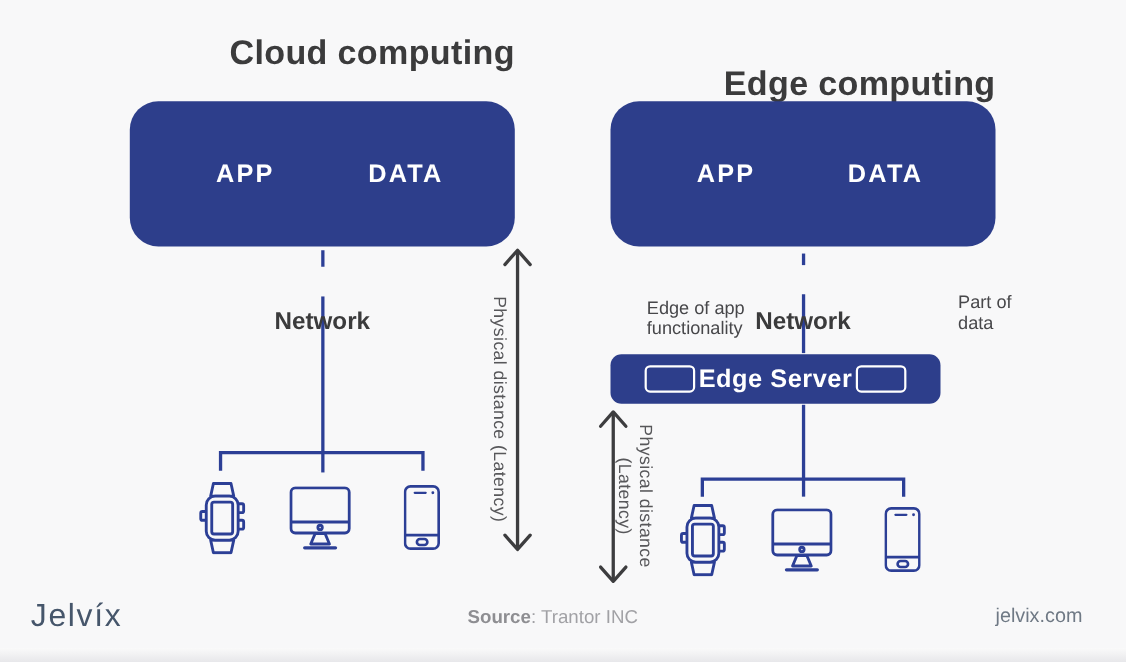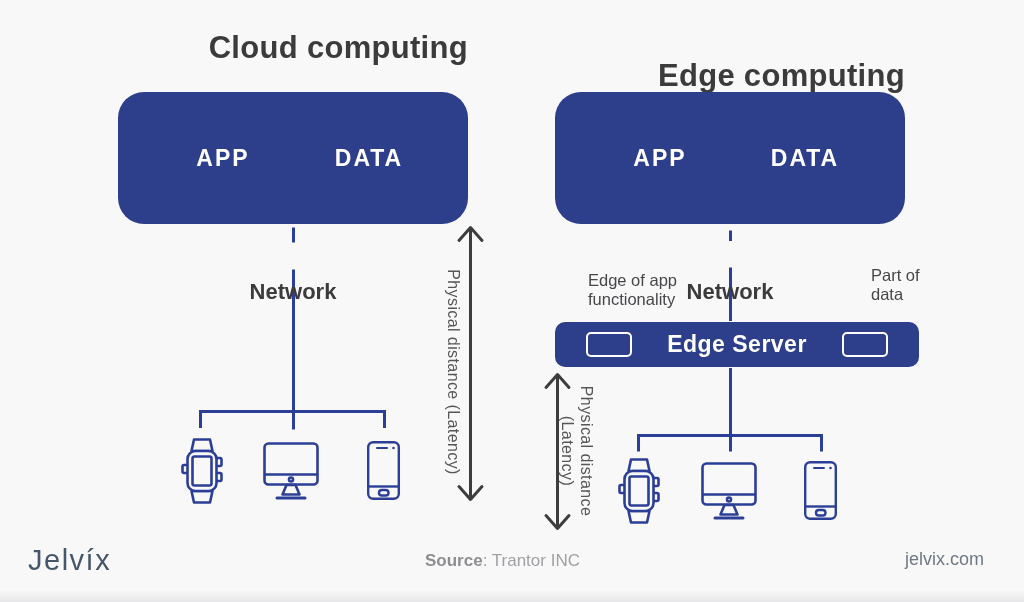--- a/index.html
+++ b/index.html
@@ -71,21 +71,21 @@
 
   <div class="abs sublabel" style="left:588px;top:271px;">
     <span>Edge of app</span>
     <span>functionality</span>
   </div>
   <div class="abs sublabel" style="left:834px;top:266px;margin-left:37px;">
     <span>Part of</span>
     <span>data</span>
   </div>
 
-  <div class="abs serverbar" style="left:555px;top:322px;width:364px;height:45px;">
+  <div class="abs serverbar" style="left:555px;top:322px;width:300px;height:45px;">
     <span class="chip"></span>
     <span class="serverlabel">Edge Server</span>
     <span class="chip"></span>
   </div>
 
   <div class="abs latency" style="left:313px;top:362px;width:280px;height:20px;">Physical distance (Latency)</div>
   <div class="abs latency" style="left:502px;top:432px;width:150px;height:38px;">
     <span>Physical distance</span>
     <span>(Latency)</span>
   </div>

